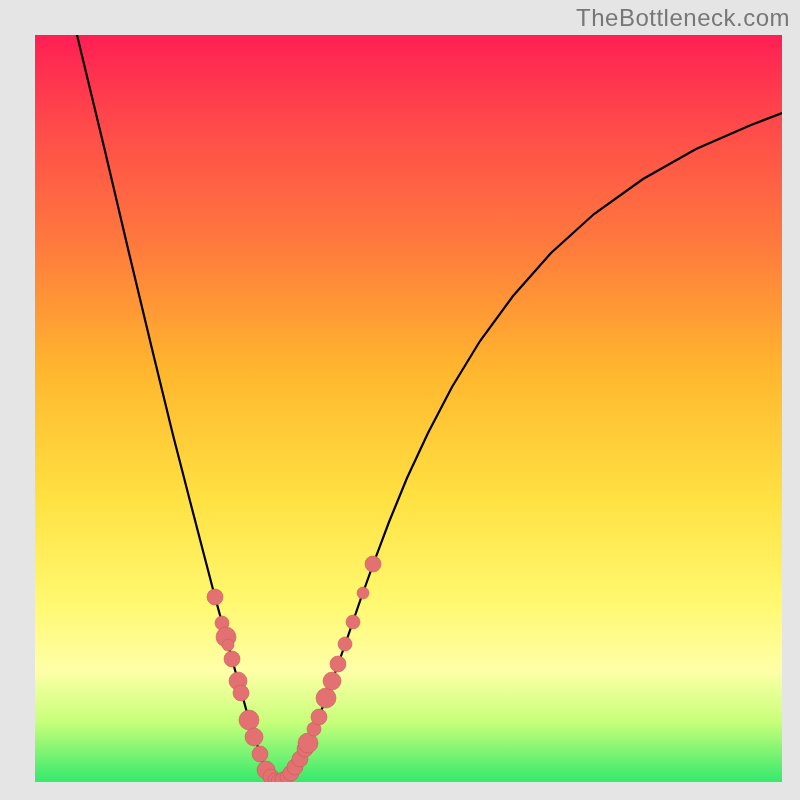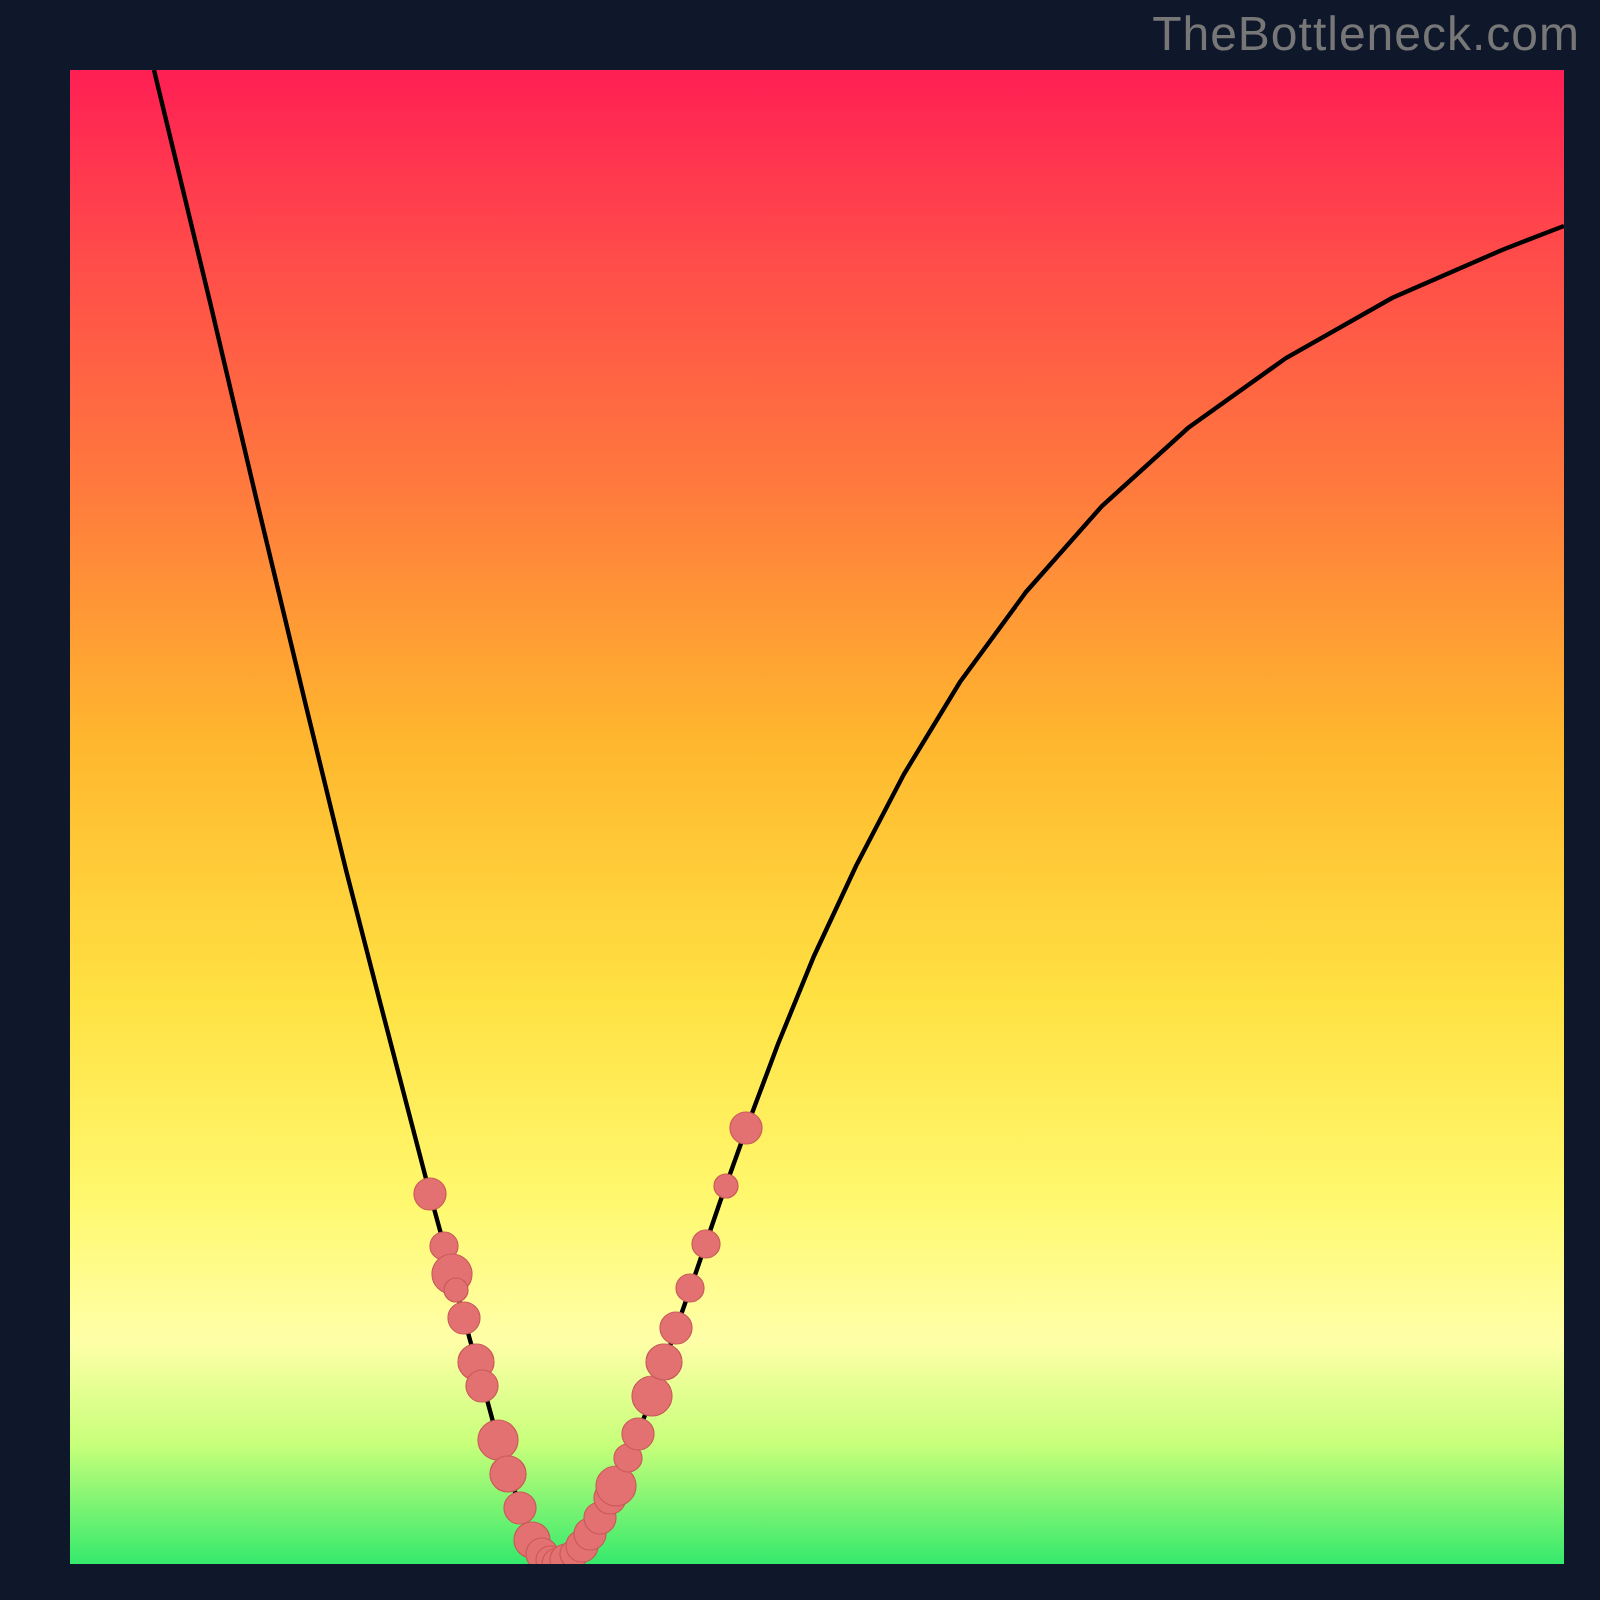--- a/index.html
+++ b/index.html
@@ -9,21 +9,21 @@
     height: 800px;
     overflow: hidden;
     background: #000;
   }
   .frame {
     position: absolute;
     left: 0;
     top: 0;
     width: 800px;
     height: 800px;
-    background: #0f172a;
+    background: #e5e5e5;
   }
   .plot-area {
     position: absolute;
     left: 35px;
     top: 35px;
     width: 747px;
     height: 747px;
     
     background: linear-gradient(to bottom,
       #ff1f54 0%,

